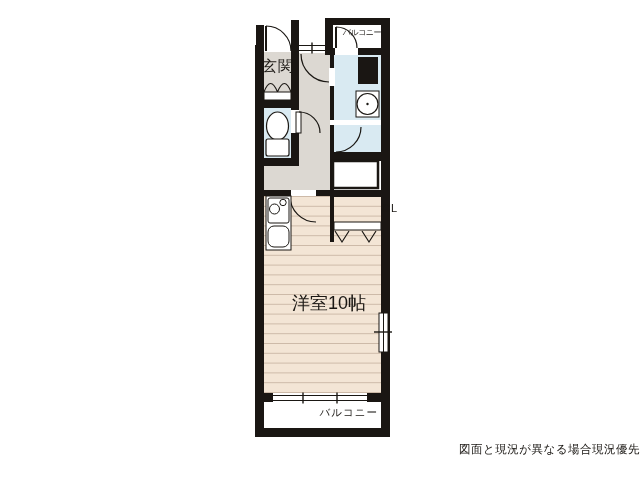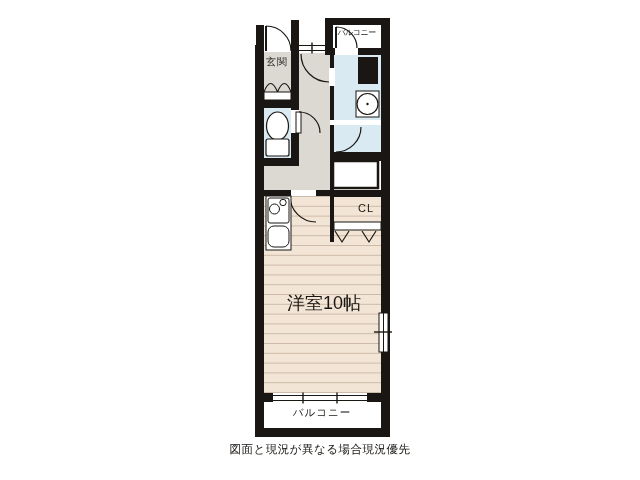--- a/index.html
+++ b/index.html
@@ -3,24 +3,24 @@
 <meta charset="utf-8">
 <style>
   html,body{margin:0;padding:0;}
   body{
     width:640px;height:480px;background:#ffffff;position:relative;overflow:hidden;
     font-family:"Liberation Sans", sans-serif;
   }
   #stage{position:absolute;left:0;top:0;width:640px;height:480px;}
   svg{position:absolute;left:0;top:0;}
   .label{
-    position:absolute;color:#1a1713;text-align:center;line-height:1;
+    position:absolute;color:#1a1713;text-align:right;line-height:1;
     font-family:"Liberation Sans", sans-serif;white-space:nowrap;
   }
-  .lbl-entrance{left:262px;top:58px;width:30px;font-size:10px;letter-spacing:1px;font-family:Liberation Mono, monospace;}
+  .lbl-entrance{left:262px;top:58px;width:30px;font-size:15px;letter-spacing:1px;}
   .lbl-balcony-n{left:332px;top:29px;width:49px;font-size:8px;letter-spacing:-0.5px;}
   .lbl-closet{left:334px;top:203px;width:64px;font-size:11px;letter-spacing:1px;}
   .lbl-room{left:282px;top:294px;width:84px;font-size:18px;}
   .lbl-balcony-s{left:266px;top:407px;width:112px;font-size:10.5px;letter-spacing:1px;}
   .lbl-footer{left:0;top:444px;width:640px;font-size:11.5px;letter-spacing:0.5px;}
 </style>
 </head>
 <body>
 
 <div id="stage">

